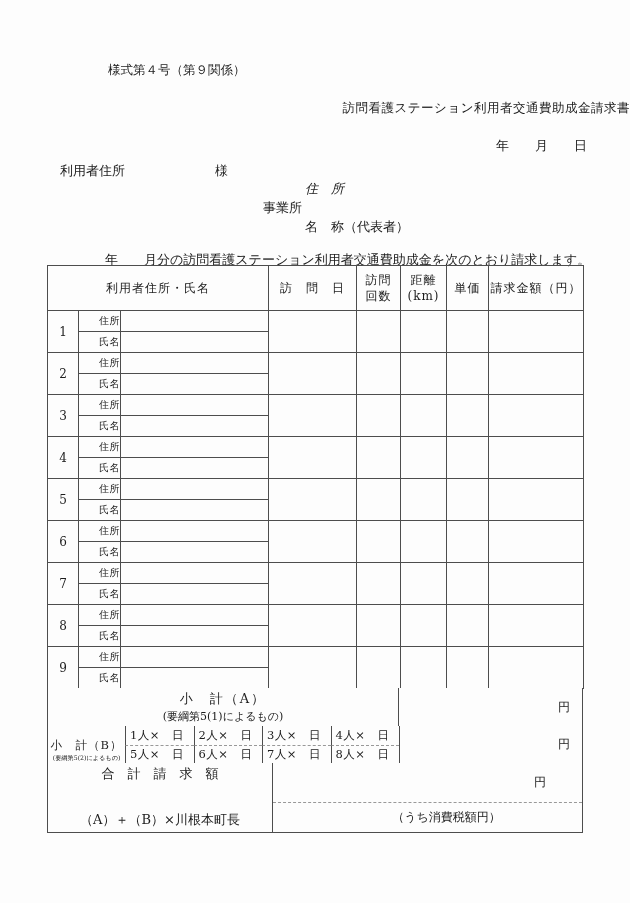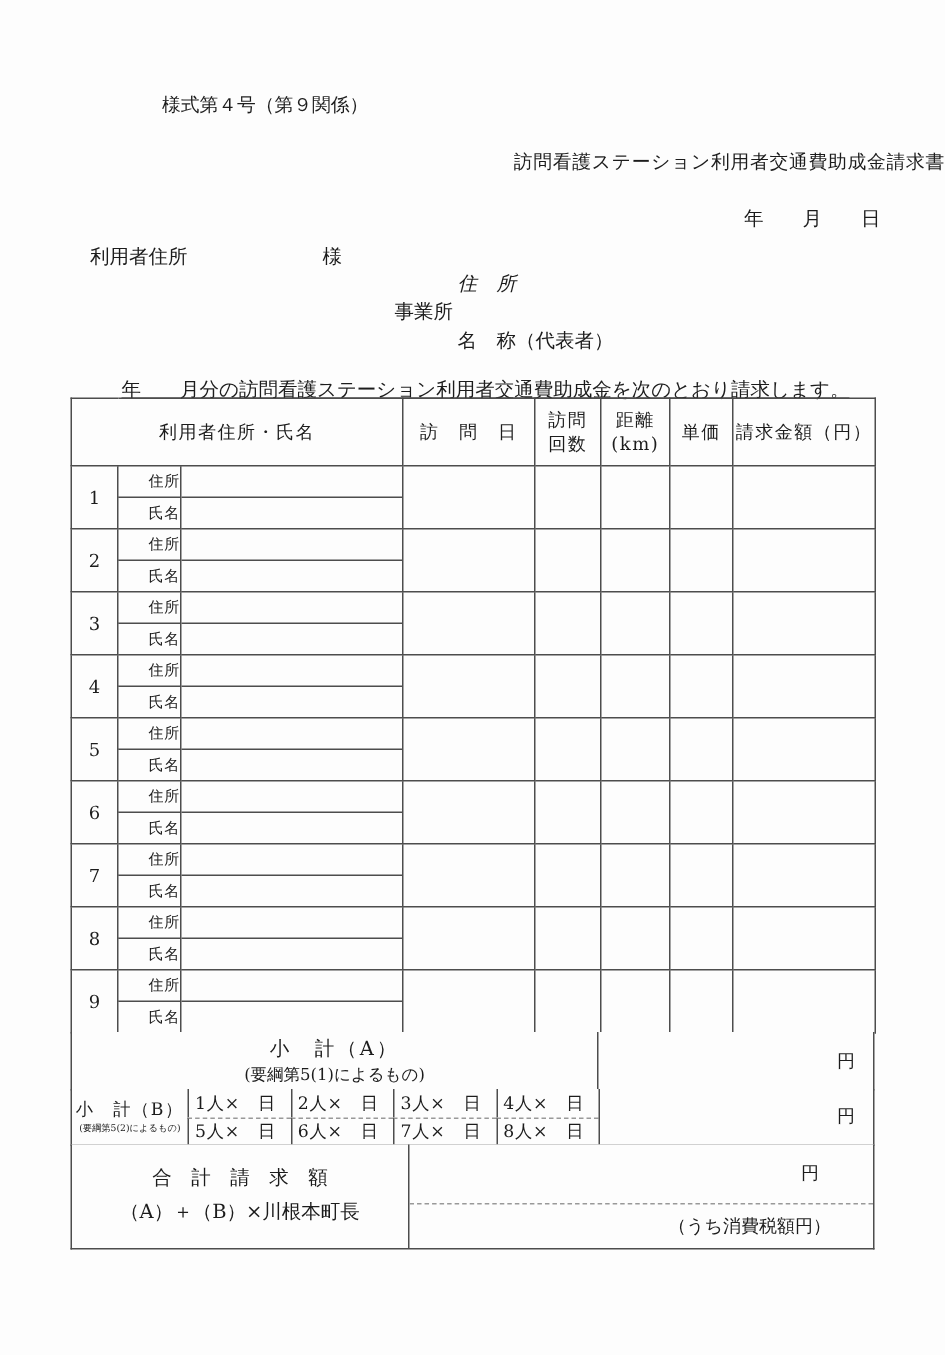--- a/index.html
+++ b/index.html
@@ -14,21 +14,21 @@
   .abs { position:absolute; white-space:nowrap; }
 
   #form-number { left:60px; top:62px; font-size:12.5px;margin-left:48px; }
   #doc-title { left:0; right:0; top:100px; text-align:right; font-size:12.5px; letter-spacing:.5px; }
   #date-line { left:472px; top:137px; font-size:13px;margin-left:24px; }
   #addressee { left:60px; top:162px; font-size:13px; }
   #honorific { left:215px; top:162px; font-size:13px; }
   #address-label { left:305px; top:180px; font-size:13px;font-style:italic; }
   #office-label { left:263px; top:199px; font-size:13px; }
   #name-label { left:305px; top:218px; font-size:13px; }
-  #intro-line { left:81px; top:251px; font-size:13px;text-decoration:underline; }
+  #intro-line { left:105px; top:251px; font-size:13px; }
 
   #form-body { position:absolute; left:47px; top:265px; width:536px; }
 
   table { border-collapse:collapse; table-layout:fixed; width:536px;padding-left:40px; }
   td {
     border:1px solid #4d4d4d;
     padding:0;
     overflow:hidden;
     font-size:12px;
     vertical-align:middle;
@@ -52,33 +52,33 @@
 
   
   #sec-a { height:39px; }
   .a-label { width:351px; display:flex; flex-direction:column; align-items:center; justify-content:center; }
   .a-main { font-size:13px; letter-spacing:2px; }
   .a-note { font-size:11px; margin-top:1px; }
   .amount-cell { flex:1; display:flex; align-items:center; justify-content:flex-end; padding-right:12px; font-size:12px; }
 
   
   #sec-b { height:38px; }
-  .b-label { width:77px; display:flex; flex-direction:column; align-items:center; justify-content:center; }
+  .b-label { width:77px; display:flex; flex-direction:column; align-items:center; justify-content:flex-end; }
   .b-main { font-size:11.5px; letter-spacing:1px; }
   .b-note { font-size:6.5px; margin-top:1px; transform:scale(.95); }
   .b-grid { width:274px; display:grid; grid-template-columns:repeat(4,1fr); grid-template-rows:1fr 1fr; }
   .b-cell { border-left:1px solid #4d4d4d; display:flex; align-items:center; padding-left:4px; font-size:11.5px; letter-spacing:.5px; white-space:nowrap; }
   .b-cell.bottom { border-top:1px dashed #999; }
 
   
   #sec-t { height:70px; }
-  .t-label { width:225px; display:flex; flex-direction:column; align-items:center; justify-content:center; font-size:13px; line-height:1.75; }
+  .t-label { width:225px; display:flex; flex-direction:column; align-items:center; justify-content:space-between; font-size:13px; line-height:1.75; }
   .t-right { flex:1; display:flex; flex-direction:column; }
   .t-top { height:40px; display:flex; align-items:center; justify-content:flex-end; padding-right:36px; font-size:12px; }
-  .t-bottom { height:30px; border-top:1px dashed #999; display:flex; align-items:center; justify-content:flex-end; padding:0 28px 0 66px; font-size:12px; }
+  .t-bottom { height:30px; border-top:1px dashed #999; display:flex; align-items:center; justify-content:center; padding:0 28px 0 66px; font-size:12px; }
 </style>
 </head>
 <body>
 
 <div class="abs" id="form-number">様式第４号（第９関係）</div>
 <div class="abs" id="doc-title">訪問看護ステーション利用者交通費助成金請求書</div>
 <div class="abs" id="date-line">年　　月　　日</div>
 <div class="abs" id="addressee">利用者住所</div>
 <div class="abs" id="honorific">様</div>
 <div class="abs" id="address-label">住　所</div>

